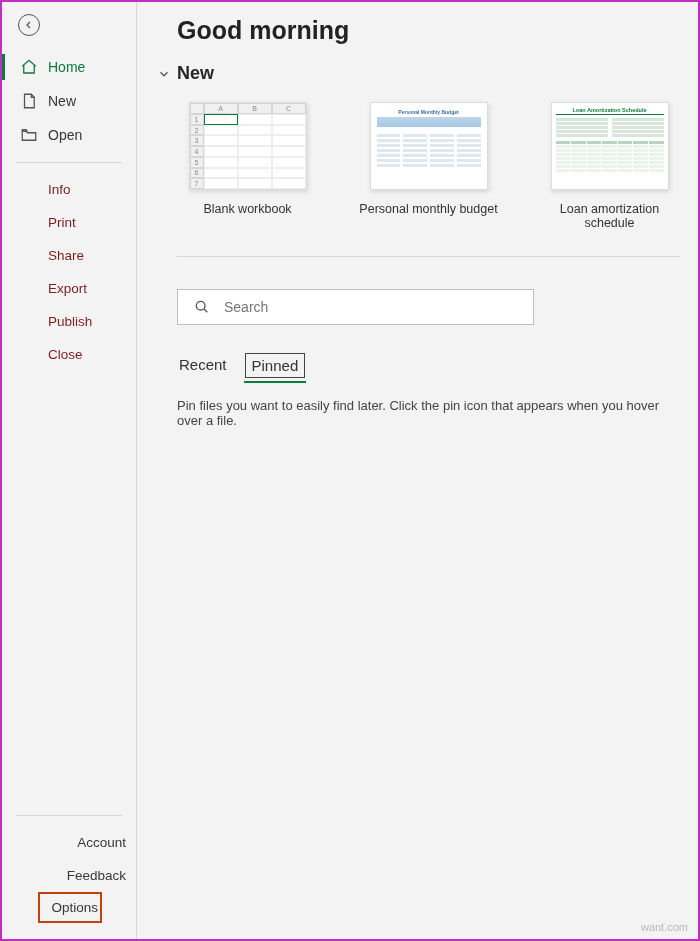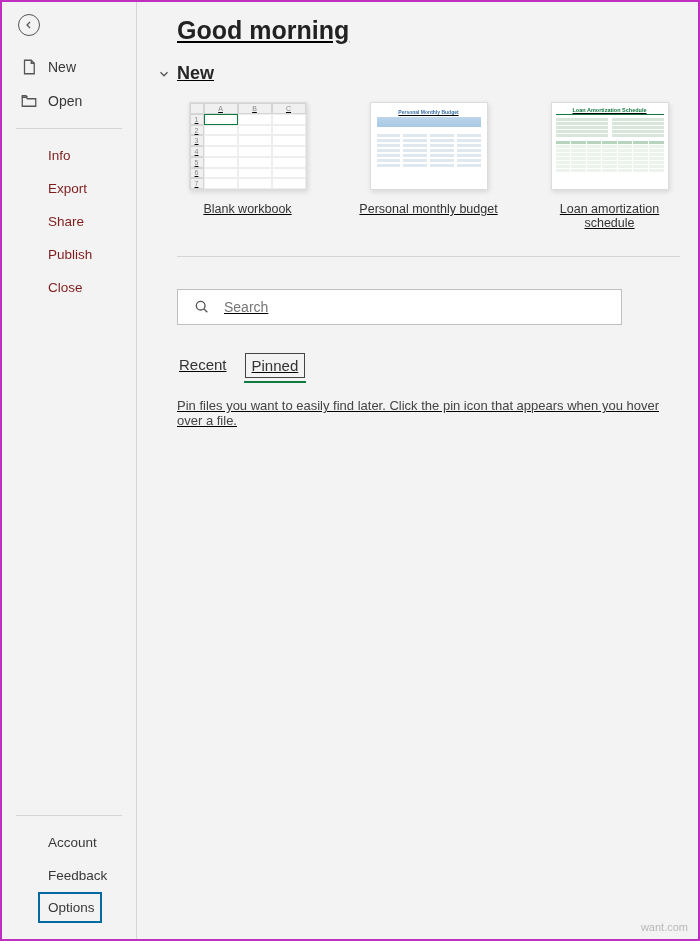--- a/index.html
+++ b/index.html
@@ -54,40 +54,39 @@
     margin: 10px 14px;
     border-top: 1px solid #d6d6d6;
   }
   .nav-sub {
     padding: 9px 10px 9px 46px;
     font-size: 13.5px;
     color: #7f1d1d;
     cursor: pointer;
   }
   .sidebar-spacer { flex: 1; }
-  .bottom-items { padding-bottom: 6px; }
+  .bottom-items { padding-bottom: 6px; text-align: right; }
   .bottom-item {
     padding: 9px 10px 9px 46px;
     font-size: 13.5px;
     color: #383838;
     cursor: pointer;
   }
   .options-highlight {
-    border: 2px solid #0369a1;
+    border: 2px solid #c2410c;
     margin-left: 36px;
     margin-right: 34px;
     padding: 6px 2px 6px 8px;
   }
 
   .main {
     flex: 1;
     padding: 14px 18px 17px 40px;
     overflow: hidden;
     position: relative;
-    text-decoration: underline;
   }
   .greeting {
     font-size: 25px;
     font-weight: 600;
     color: #222;
     margin-bottom: 18px;
   }
   .section-head {
     display: flex; align-items: center; gap: 6px;
     font-size: 18px; font-weight: 600;
@@ -141,21 +140,21 @@
   .thumb.loan .top{display:flex;gap:4px;margin-bottom:4px;}
   .thumb.loan .col{flex:1;display:flex;flex-direction:column;gap:1.5px;}
   .thumb.loan .col div{height:2.5px;background:#d8e5da;}
   .thumb.loan .grid{display:flex;flex-direction:column;gap:1px;}
   .thumb.loan .gr{display:flex;gap:1px;}
   .thumb.loan .gr span{flex:1;height:3px;background:#ecf3ed;}
   .thumb.loan .gr.head span{background:#b7d4bd;}
 
   .search {
     display:flex;align-items:flex-start;gap:14px;
-    width: 445px;
+    width: 357px;
     border:1px solid #bfbfbf;
     background:#fff;
     padding: 9px 16px;
     margin-bottom: 28px;
   }
   .search input {
     flex:1; border:none; outline:none;
     font-size:14px; background:transparent;
   }
   .search svg{width:16px;height:16px;}
@@ -180,40 +179,48 @@
 <body>
 
 <div class="layout">
   <div class="sidebar">
     <div class="back-circle">
       <svg viewBox="0 0 24 24" fill="none" stroke="#555" stroke-width="2.5">
           <path d="M14 6l-6 6 6 6"></path>
         </svg>
     </div>
 
+    <div class="nav-item active">
+      <svg class="ic" viewBox="0 0 24 24" fill="none" stroke="#0f7a3e" stroke-width="1.7">
+          <path d="M3 11l9-8 9 8"></path>
+          <path d="M5 10v10h14V10"></path>
+        </svg>
+      <span>Home</span>
+    </div>
     <div class="nav-item">
       <svg class="ic" viewBox="0 0 24 24" fill="none" stroke="#555" stroke-width="1.7">
           <path d="M6 3h9l4 4v14H6z"></path>
           <path d="M15 3v4h4"></path>
         </svg>
       <span>New</span>
     </div>
     <div class="nav-item">
       <svg class="ic" viewBox="0 0 24 24" fill="none" stroke="#555" stroke-width="1.7">
           <path d="M3 7h5l2 2h11v10H3z"></path>
           <path d="M3 7V5h5l2 2"></path>
         </svg>
       <span>Open</span>
     </div>
 
     <div class="nav-divider"></div>
 
     <div class="nav-sub">Info</div>
+    <div class="nav-sub">Print</div>
+    <div class="nav-sub">Share</div>
     <div class="nav-sub">Export</div>
-    <div class="nav-sub">Share</div>
     <div class="nav-sub">Publish</div>
     <div class="nav-sub">Close</div>
 
     <div class="sidebar-spacer"></div>
 
     <div class="nav-divider"></div>
     <div class="bottom-items">
       <div class="bottom-item">Account</div>
       <div class="bottom-item">Feedback</div>
       <div class="bottom-item options-highlight">Options</div>

